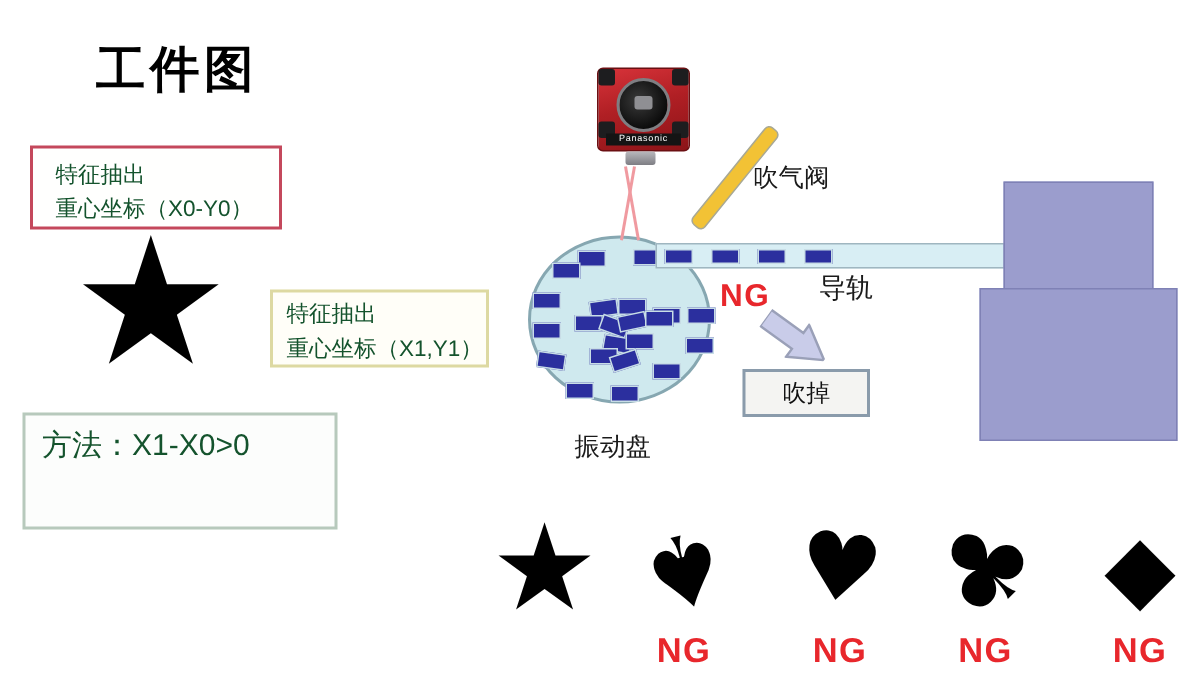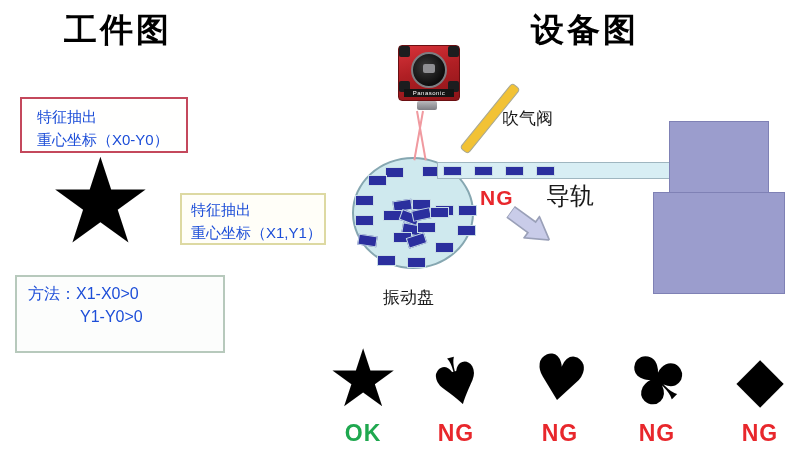--- a/index.html
+++ b/index.html
@@ -6,28 +6,28 @@
   html,body { background:#fff; }
   .canvas {
     position: relative;
     width: 800px; height: 454px;
     background: #ffffff;
     font-family: "Liberation Sans", "DejaVu Sans", sans-serif;
     overflow: hidden;
     color: #111;
   }
   .abs { position: absolute; }
-  .title { position:absolute; font-size:33px; font-weight:bold; letter-spacing:3px; color:#000; }
+  .title { position:absolute; font-size:33px; font-weight:bold; letter-spacing:3px; color:#000;margin-top:16px; }
   .title.left  { left:64px;  top:8px; }
   .title.right { left:531px; top:8px; }
 
-  .box { position:absolute; background:#fffffe; font-size:15px; line-height:1.5; color:#1d4ed8; }
+  .box { position:absolute; background:#fffffe; font-size:15px; line-height:1.5; color:#14532d; }
   .red-box    { left:20px;  top:97px;  width:168px; height:56px; border:2px solid #c4485c; padding:7px 0 0 15px; }
   .yellow-box { left:180px; top:193px; width:146px; height:52px; border:2px solid #ddd9a2; padding:4px 0 0 9px; background:#fffef8; }
-  .green-box  { left:15px;  top:275px; width:210px; height:78px; border:2px solid #b7c9bc; padding:6px 0 0 11px; font-size:16px; line-height:1.42; background:#fcfdfc; }
+  .green-box  { left:15px;  top:275px; width:210px; height:78px; border:2px solid #b7c9bc; padding:6px 0 0 11px; font-size:20px; line-height:1.42; background:#fcfdfc; }
   .green-box .indent { padding-left:52px; }
 
   .big-star { position:absolute; left:38px; top:142px; width:125px; text-align:center;
               font-size:118px; line-height:1.0; color:#000;
               font-family:"DejaVu Sans", sans-serif; }
 
   
   .bowl { position:absolute; left:352px; top:157px; width:122px; height:112px;
           background:#cfe9ee; border:2px solid #86a7b1; border-radius:50%; }
   .parts-layer { position:absolute; left:0; top:0; right:0; bottom:0; }
@@ -58,21 +58,21 @@
   .beam-l { left:416px; transform:rotate(-10deg); }
   .beam-r { left:422px; transform:rotate(10deg); }
 
   
   .valve-bar { position:absolute; left:448px; top:113px; width:84px; height:11px;
                background:#f2c235; border:1px solid #a8a894; border-radius:4px;
                transform:rotate(-51deg); }
   .valve-label { left:502px; top:107px; }
 
   .lbl { position:absolute; font-size:17px; color:#1a1a1a; }
-  .rail-label { left:546px; top:180px; font-size:24px; }
+  .rail-label { left:546px; top:180px; font-size:18px; }
   .bowl-label { left:383px; top:286px; }
   .mc-label   { left:684px; top:302px; font-size:18px; }
 
   .ng-label { position:absolute; left:480px; top:186px; font-size:21px; font-weight:bold;
               color:#e8272c; letter-spacing:1px; }
   .ng-arrow { position:absolute; left:506px; top:212px; transform:rotate(36deg); }
 
   .blow-box { position:absolute; left:495px; top:246px; width:85px; height:32px;
               background:#f4f4f2; border:2px solid #8a9bab;
               display:flex; align-items:center; justify-content:center; font-size:16px; }
@@ -94,37 +94,35 @@
   .result-label { margin-top:8px; font-size:23px; font-weight:bold; letter-spacing:1px; }
   .ok-label { color:#1fa84f; }
   .ng-red   { color:#e8272c; }
 </style>
 </head>
 <body>
 
 <div class="canvas">
 
   <div class="title left">工件图</div>
-  <div class="title right">设备图</div>
 
   <div class="box red-box">
     <div>特征抽出</div>
     <div>重心坐标（X0-Y0）</div>
   </div>
 
   <div class="big-star">★</div>
 
   <div class="box yellow-box">
     <div>特征抽出</div>
     <div>重心坐标（X1,Y1）</div>
   </div>
 
   <div class="box green-box">
     <div>方法：X1-X0&gt;0</div>
-    <div class="indent">Y1-Y0&gt;0</div>
   </div>
 
   <div class="bowl">
     <div class="parts-layer">
         <div class="part" style="left: 31px; top: 8px;"></div>
         <div class="part" style="left: 68px; top: 7px;"></div>
         <div class="part" style="left: 14px; top: 16px;"></div>
         <div class="part" style="left: 1px; top: 36px;"></div>
         <div class="part" style="left: 1px; top: 56px;"></div>
         <div class="part" style="left: 4px; top: 76px; transform: rotate(8deg);"></div>
@@ -172,27 +170,29 @@
   <div class="valve-bar"></div>
   <div class="lbl valve-label">吹气阀</div>
 
   <div class="lbl rail-label">导轨</div>
   <div class="lbl bowl-label">振动盘</div>
 
   <div class="ng-label">NG</div>
   <svg class="ng-arrow" width="48" height="28" viewBox="0 0 44 24">
     <polygon points="0,6 24,6 24,0 44,12 24,24 24,18 0,18" fill="#c9cce9" stroke="#9aa0b8" stroke-width="1.5"></polygon>
   </svg>
+  <div class="blow-box">
+    <span>吹掉</span>
+  </div>
 
   <div class="mc-upper"></div>
   <div class="mc-lower"></div>
 
   <div class="result-item r0">
     <div class="shape shape-star">★</div>
-    <div class="result-label ok-label">OK</div>
   </div>
   <div class="result-item r1">
     <div class="shape shape-spade">♠</div>
     <div class="result-label ng-red">NG</div>
   </div>
   <div class="result-item r2">
     <div class="shape shape-heart">♥</div>
     <div class="result-label ng-red">NG</div>
   </div>
   <div class="result-item r3">

